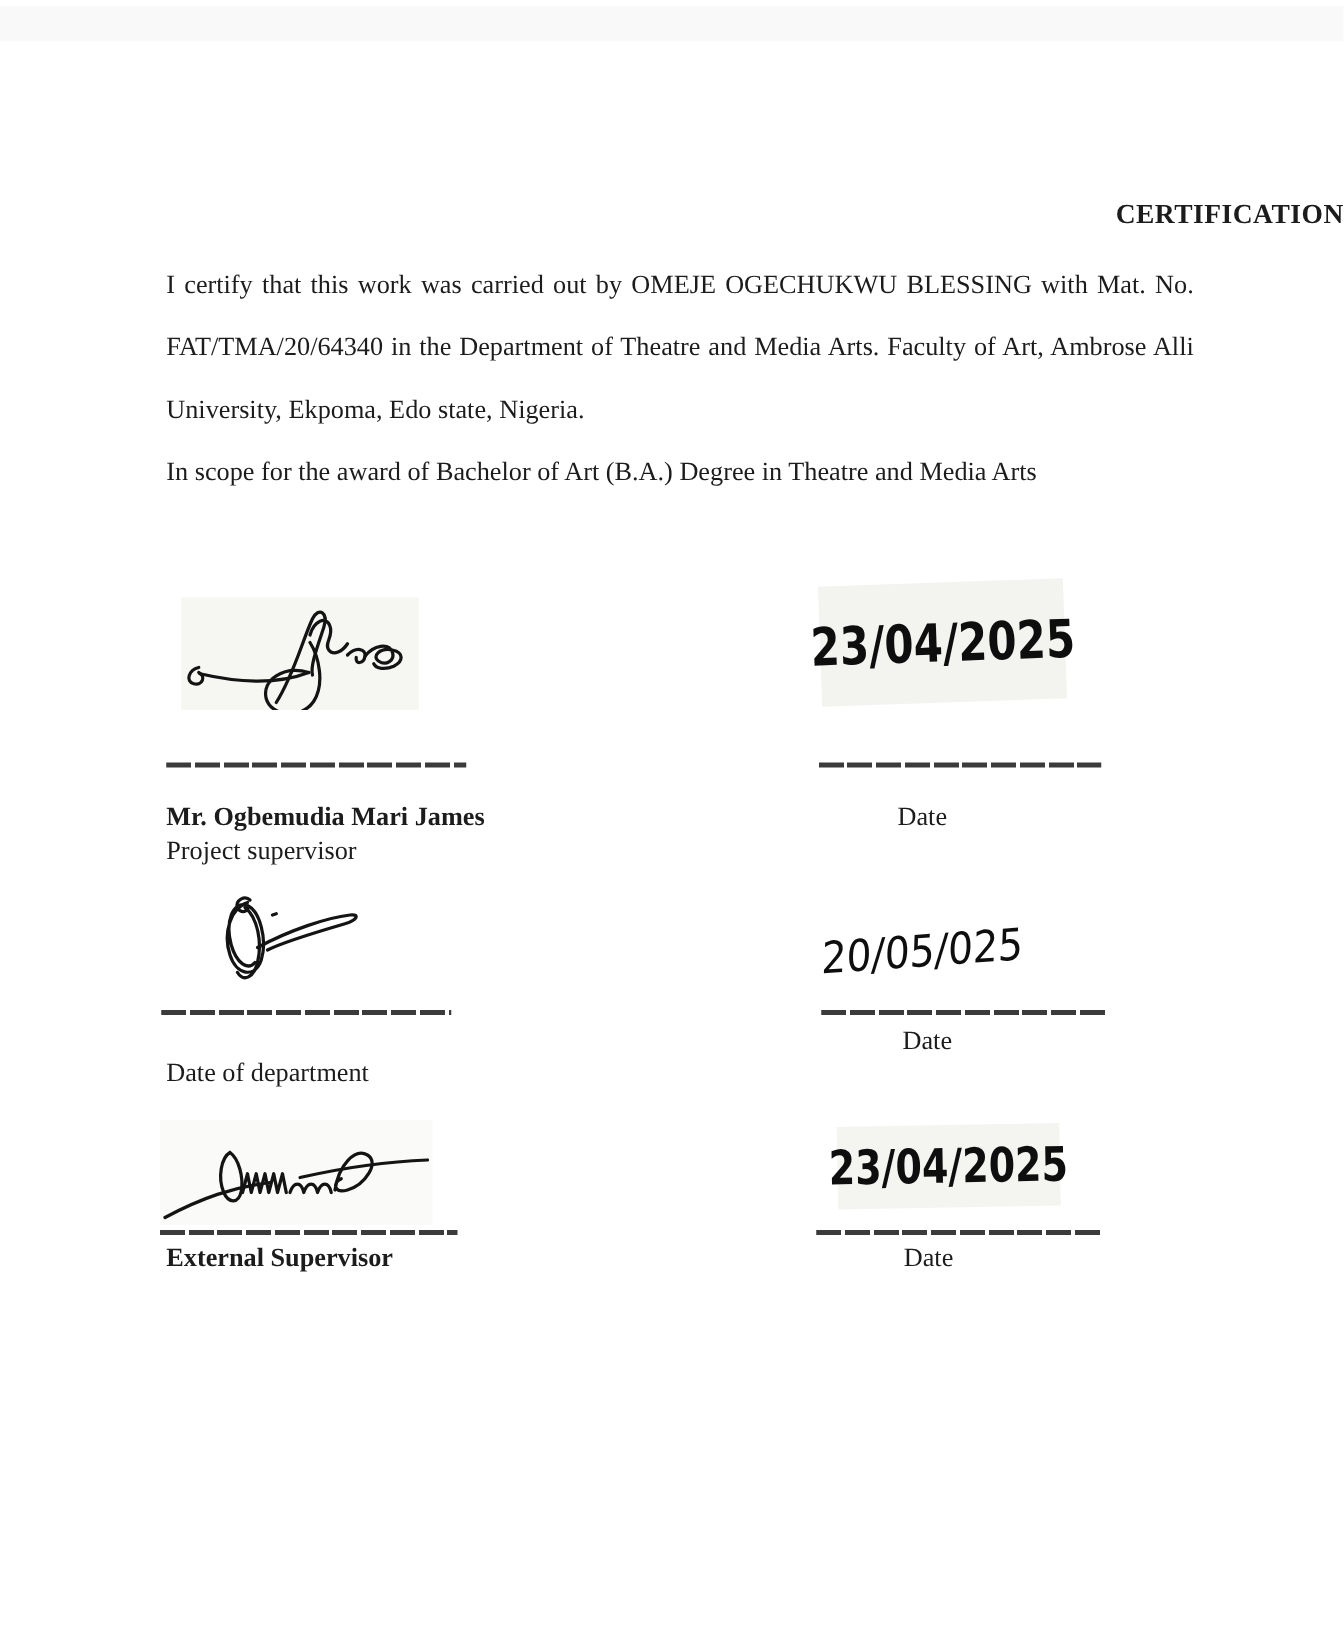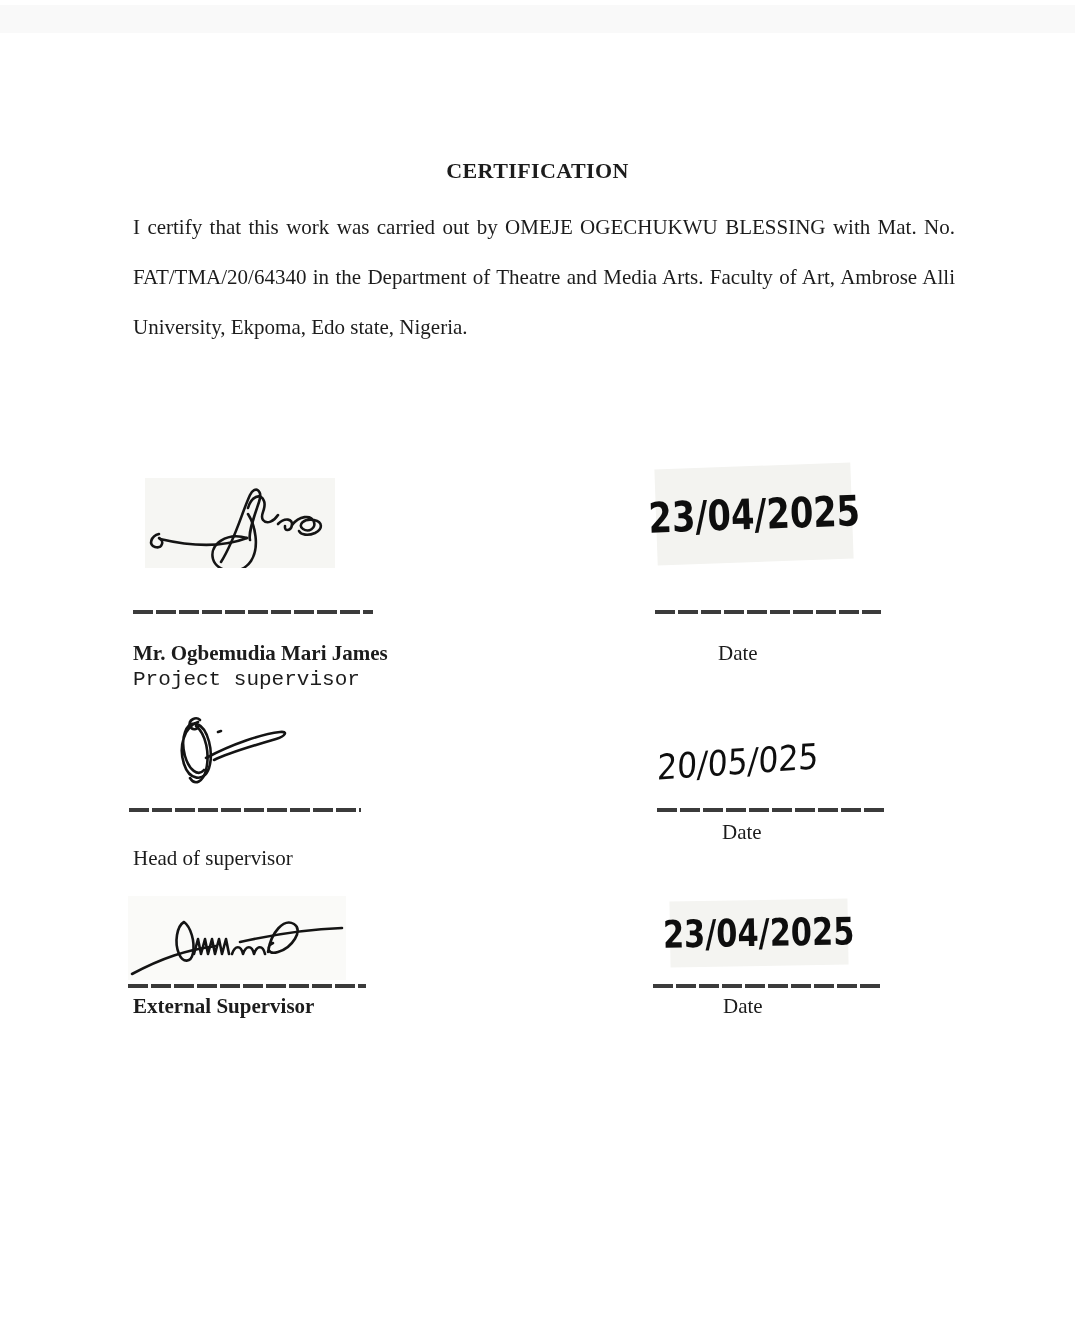--- a/index.html
+++ b/index.html
@@ -23,21 +23,21 @@
     width: 100%;
     height: 28px;
     background: #f9f9f9;
   }
   .title {
     position: absolute;
     left: 0;
     top: 158px;
     width: 100%;
     margin: 0;
-    text-align: center;
+    text-align: right;
     font-size: 22px;
     font-weight: 700;
     letter-spacing: 0.4px;
   }
   .body-text {
     position: absolute;
     left: 133px;
     top: 202px;
     width: 822px;
     font-size: 21px;
@@ -116,21 +116,21 @@
     font-size: 21px;
     line-height: 26px;
   }
   .date-label {
     position: absolute;
     font-size: 21px;
     line-height: 26px;
     font-family: Liberation Serif, serif;
   }
   .n1 { left: 133px; top: 640px; }
-  .ro1 { left: 133px; top: 667px; font-family: Liberation Mono, monospace; }
+  .ro1 { left: 133px; top: 667px; }
   .d1 { left: 718px; top: 640px; }
   .n2 { left: 133px; top: 819px; }
   .ro2 { left: 133px; top: 845px; }
   .d2 { left: 722px; top: 819px; }
   .n3 { left: 133px; top: 993px; }
   .d3 { left: 723px; top: 993px; }
 
   .ink {
     stroke: #141414;
     stroke-width: 2.6;
@@ -143,20 +143,21 @@
 <body>
 
 <div class="page">
 
   <div class="top-strip"></div>
 
   <h1 class="title">CERTIFICATION</h1>
 
   <div class="body-text">
     <p class="justified"><span>I certify that this work was carried out by </span><span class="bold">OMEJE OGECHUKWU BLESSING</span><span> with Mat. No. </span><span class="bold">FAT/TMA/20/64340</span><span> in the Department of Theatre and Media Arts. Faculty of Art, Ambrose Alli University, Ekpoma, Edo state, Nigeria.</span></p>
+    <p>In scope for the award of Bachelor of Art (B.A.) Degree in Theatre and Media Arts</p>
   </div>
 
   <div class="patch p-sig1">
     <svg viewBox="0 0 190 90">
       <path class="ink" d="M14,56 c-8,2 -11,11 -4,13 c7,2 10,-6 4,-9"></path>
       <path class="ink" d="M15,61 C45,68 76,70 102,60"></path>
       <path class="ink" d="M102,60 c-20,-6 -38,6 -34,21 c4,14 28,17 38,2 c9,-14 4,-36 -3,-47"></path>
       <path class="ink" d="M76,84 C90,62 97,34 105,17 c5,-10 13,-5 9,7 c-5,15 -11,31 -9,38"></path>
       <path class="ink" d="M103,30 c3,-11 13,-16 16,-7 c3,8 -5,14 -1,19 c4,5 11,1 15,-5"></path>
       <path class="ink" d="M133,46 c7,-7 15,-5 14,1 c-1,6 -8,7 -7,1"></path>
@@ -185,21 +186,21 @@
     </svg>
   </div>
 
   <div class="hand-date hd2">
     <span class="hd-inner">20/05/025</span>
   </div>
 
   <div class="rule rl2"></div>
   <div class="rule rr2"></div>
 
-  <div class="sig-role ro2">Head of supervisor</div>
+  <div class="sig-role ro2">Date of department</div>
   <div class="date-label d2">Date</div>
 
   <div class="patch p-sig3">
     <svg viewBox="0 0 218 84">
       <path class="ink" d="M4,78 C34,62 58,54 88,50"></path>
       <path class="ink" d="M56,26 c-7,4 -10,20 -5,32 c4,9 12,9 14,-1 c2,-11 -2,-26 -9,-31"></path>
       <path class="ink" d="M66,58 l4,-15 l3,15 l4,-15 l3,15 l4,-15 l3,15 l4,-15 l3,15 l4,-15 l3,15"></path>
       <path class="ink" d="M104,58 c3,-9 9,-9 11,0 c3,-9 9,-9 11,0 c3,-9 9,-9 11,0"></path>
       <path class="ink" d="M140,56 c3,-20 16,-34 26,-28 c10,6 -2,24 -16,28 c-10,3 -13,-5 -5,-9"></path>
       <path class="ink" d="M112,46 C152,37 186,33 214,32"></path>

